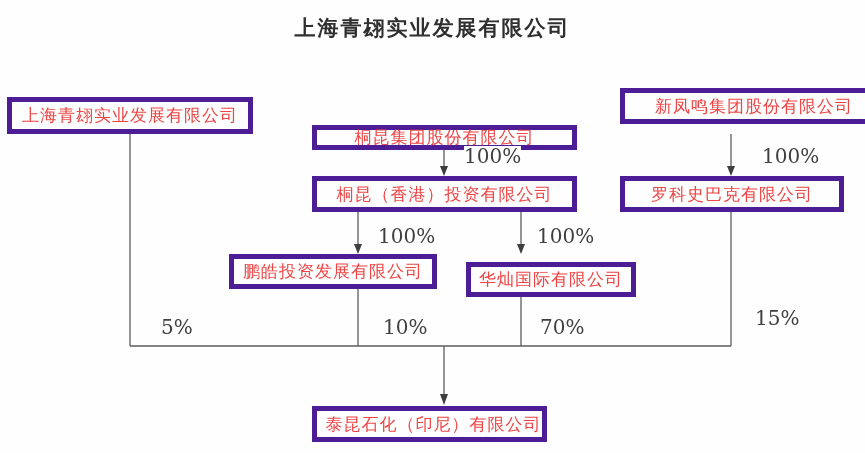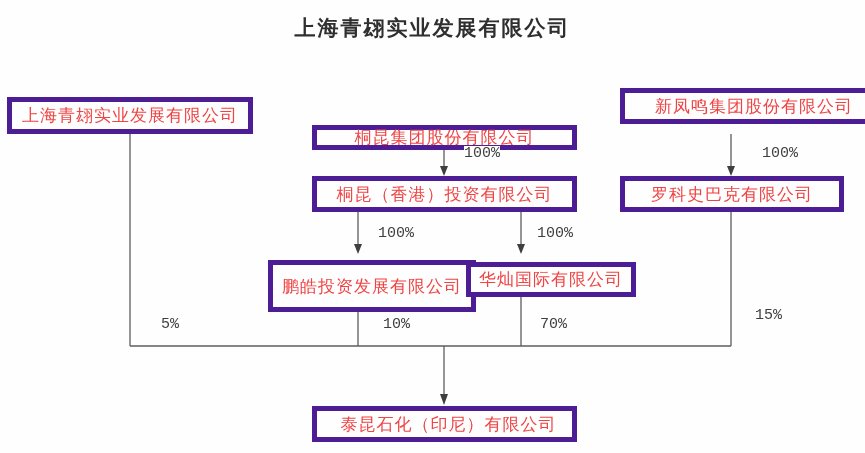--- a/index.html
+++ b/index.html
@@ -48,25 +48,24 @@
     display: flex;
     align-items: center;
     justify-content: center;
     font-size: 17px;
     color: #ef4444;
     letter-spacing: 1px;
     white-space: nowrap;
   }
   .pct {
     position: absolute;
-    font-size: 15px;
+    font-size: 20px;
     color: #3f3f3f;
     background: #fefefe;
     line-height: 1;
-    font-family: Liberation Mono, monospace;
   }
 </style>
 </head>
 <body>
 
 <div class="stage">
 
   <div class="chart-title">上海青翃实业发展有限公司</div>
 
   <svg class="connector-svg" viewBox="0 0 865 453" xmlns="http://www.w3.org/2000/svg">
@@ -100,25 +99,25 @@
   <div class="entity" style="left:7px;   top:97px;  width:246px; height:37px;">上海青翃实业发展有限公司</div>
 
   <div class="entity" style="left:312px; top:97px;  width:265px; height:25px;margin-top:28px;">桐昆集团股份有限公司</div>
 
   <div class="entity" style="left:620px; top:88px;  width:268px; height:36px;">新凤鸣集团股份有限公司</div>
 
   <div class="entity" style="left:620px; top:176px; width:224px; height:36px;">罗科史巴克有限公司</div>
 
   <div class="entity" style="left:312px; top:176px; width:265px; height:36px;">桐昆（香港）投资有限公司</div>
 
-  <div class="entity" style="left:229px; top:260px; width:208px; height:52px;margin-left:39px;">鹏皓投资发展有限公司</div>
+  <div class="entity" style="left:229px; top:254px; width:208px; height:35px;">鹏皓投资发展有限公司</div>
 
   <div class="entity" style="left:466px; top:254px; width:170px; height:35px;margin-top:8px;">华灿国际有限公司</div>
 
-  <div class="entity" style="left:312px; top:406px; width:265px; height:36px;padding-left:8px;">泰昆石化（印尼）有限公司</div>
+  <div class="entity" style="left:312px; top:406px; width:235px; height:36px;padding-left:8px;">泰昆石化（印尼）有限公司</div>
 
   <div class="pct" style="left:464px; top:146px;">100%</div>
 
   <div class="pct" style="left:762px; top:146px;">100%</div>
 
   <div class="pct" style="left:378px; top:226px;">100%</div>
 
   <div class="pct" style="left:537px; top:226px;">100%</div>
 
   <div class="pct" style="left:161px; top:317px;">5%</div>

